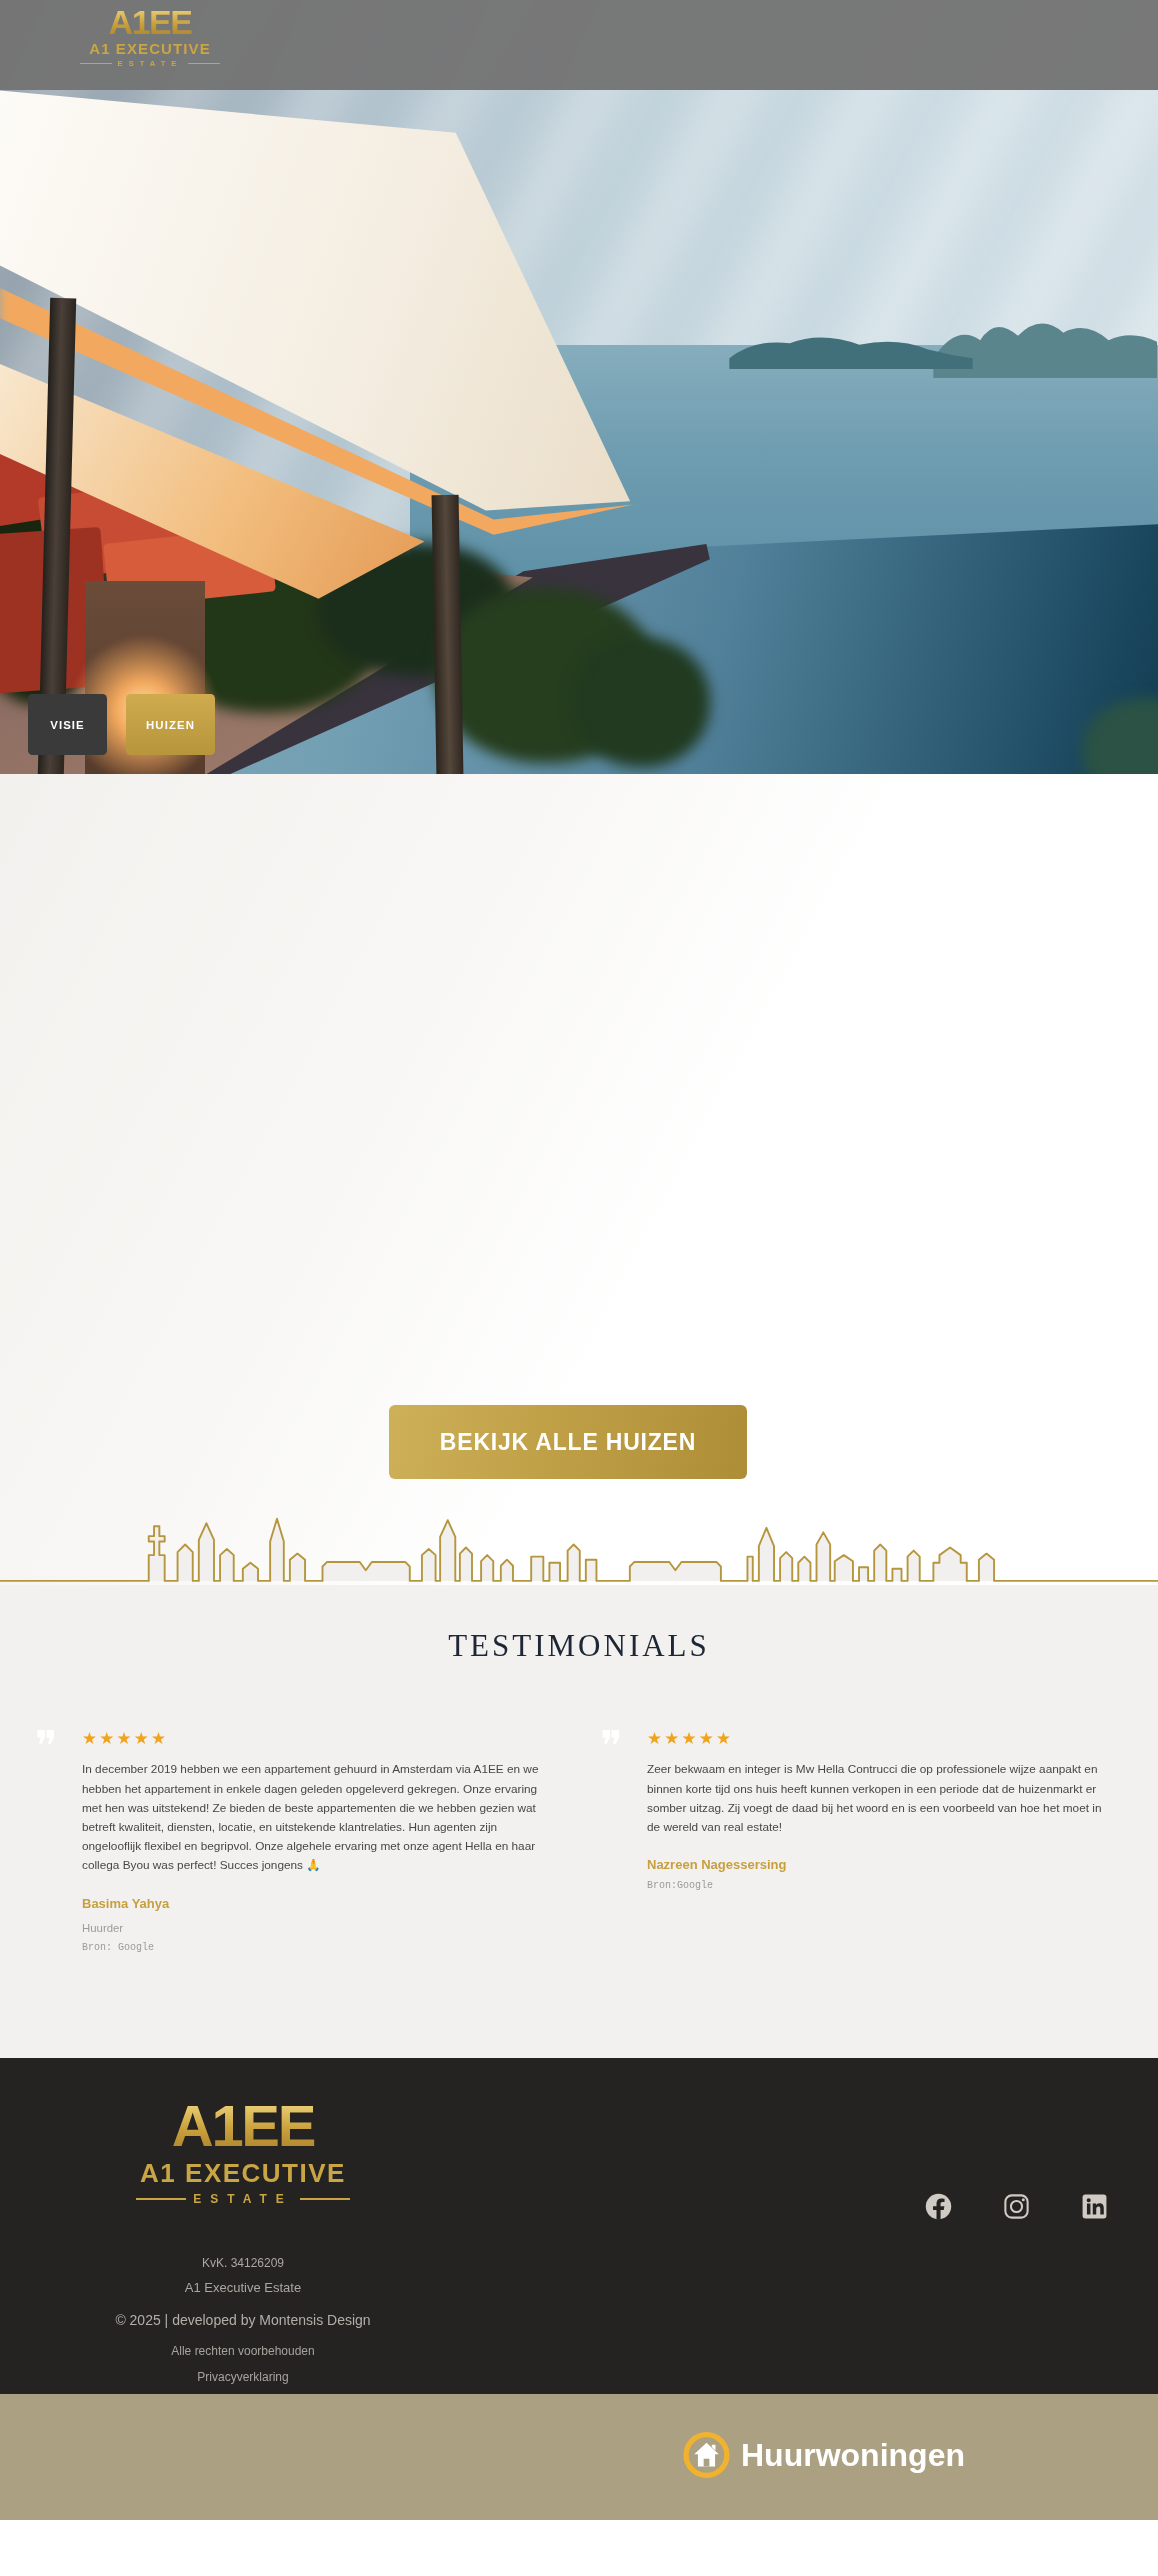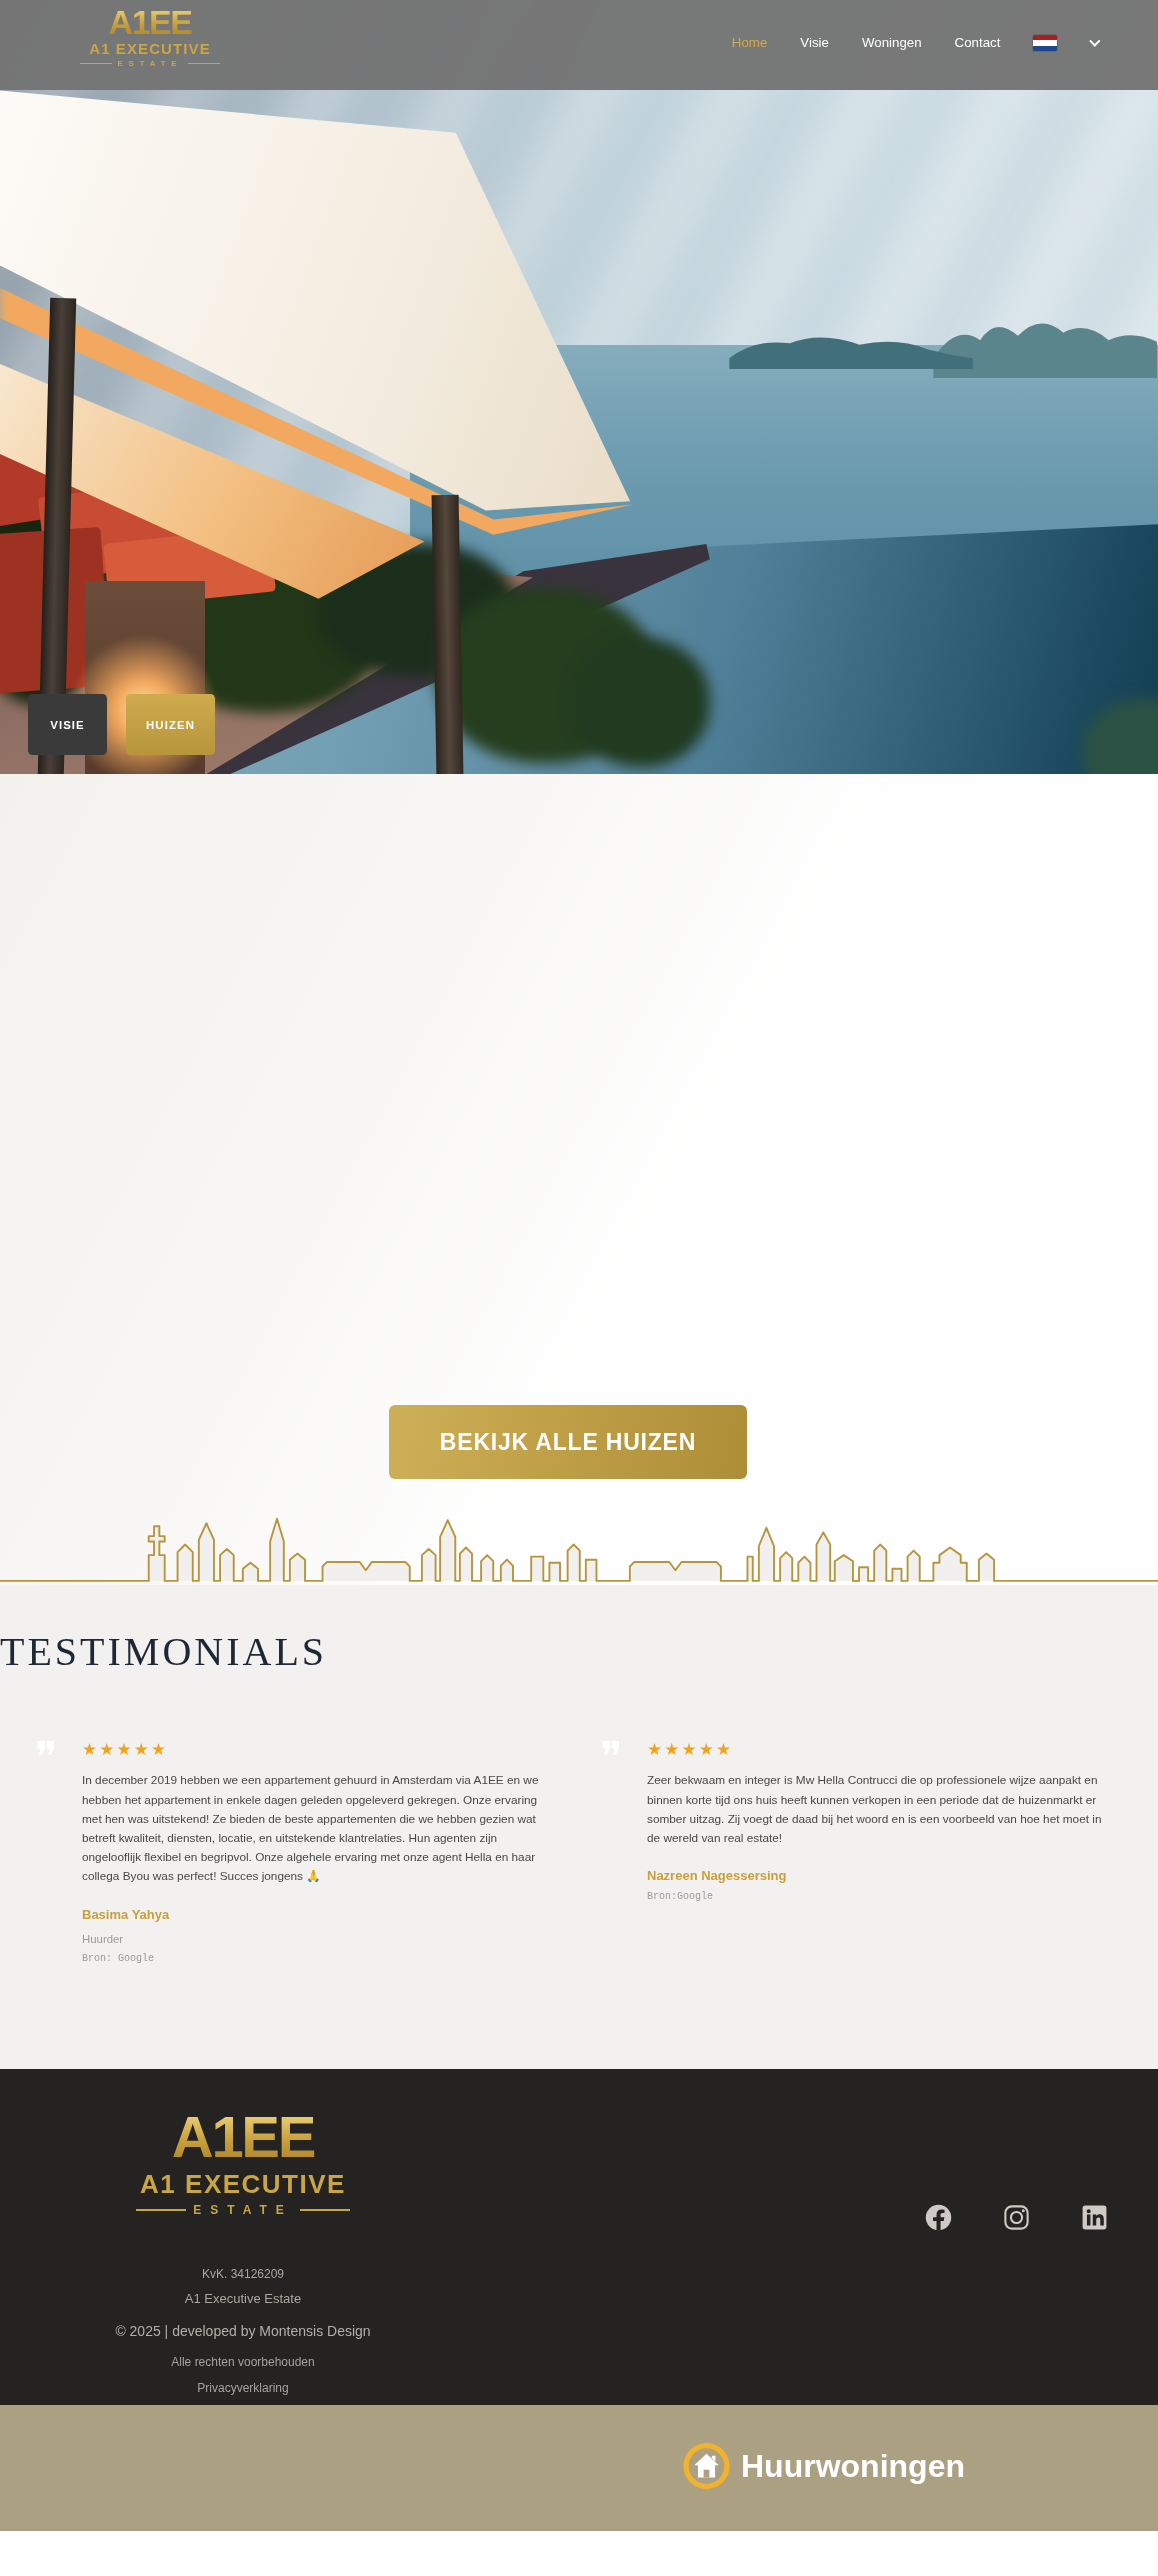--- a/index.html
+++ b/index.html
@@ -99,22 +99,22 @@
   .mid { position:relative; width:1158px; height:811px;
          background:linear-gradient(118deg,#f2f1ee 0%,#f8f7f5 34%,#ffffff 58%); }
   .cta { position:absolute; left:389px; top:631px; width:358px; height:74px; border:none; cursor:pointer;
          border-radius:6px; background:linear-gradient(100deg,#cdb058 0%,#c0a047 45%,#ad8d36 100%);
          color:#fff; font-family:"Liberation Sans",sans-serif; font-size:23px; font-weight:700;
          letter-spacing:0.8px; }
   .skyline { position:absolute; left:0; bottom:-1.5px; }
 
   
   .testimonials { width:1158px; background:#f2f1ef; padding:43px 0 105px 0; }
-  .t-title { font-family:"Liberation Serif", serif; font-weight:400;
-             font-size:40px; letter-spacing:3px; color:#1e2735; }
+  .t-title { text-align:center; font-family:"Liberation Serif", serif; font-weight:400;
+             font-size:31px; letter-spacing:3px; color:#1e2735; }
   .t-grid { display:flex; margin-top:64px; padding-left:35px; gap:36px; }
   .t-card { display:flex; gap:12px; width:529px; }
   .t-quote { font-family:"DejaVu Sans", sans-serif; font-size:41px; color:#fff; line-height:.9;
              width:35px; flex-shrink:0; }
   .t-body { flex:1; padding-right:15px; }
   .t-stars { color:#f0a31b; font-size:16.7px; letter-spacing:2.3px; }
   .t-text { margin-top:11.4px; font-size:11.8px; line-height:1.62; color:#474747; max-width:471px; }
   .t-text p + p { margin-top:19px; }
   .t-name { margin-top:20.5px; color:#c79f3d; font-weight:700; font-size:13px; }
   .t-role { margin-top:11.4px; color:#9b9b9b; font-size:11.4px; }
@@ -187,28 +187,20 @@
   <header class="header">
     <div class="logo">
       <div class="logo-acronym">A1EE</div>
       <div class="logo-line1">A1 EXECUTIVE</div>
       <div class="logo-estate">
         <span class="bar"></span>
         <span class="txt">ESTATE</span>
         <span class="bar"></span>
       </div>
     </div>
-    <nav class="nav">
-      <a href="#" class="active">Home</a>
-      <a href="#">Visie</a>
-      <a href="#">Woningen</a>
-      <a href="#">Contact</a>
-      <span class="flag"></span>
-      <span class="chev"></span>
-    </nav>
   </header>
 
 </section>
 
 <section class="mid">
   <button class="cta">BEKIJK ALLE HUIZEN</button>
   <svg class="skyline" width="1158" height="85" viewBox="0 0 1526 112">
     <path fill="#f1f0ee" stroke="#b5963e" stroke-width="2.5" stroke-linejoin="round" d="M0 104 H196 L196 70 L203 70 L203 52 L196 52 L196 45 L203 45 L203 32 L210 32 L210 45 L217 45 L217 52 L210 52 L210 70 L217 70 L217 104
          L234 104 L234 66 L244 56 L254 66 L254 104
          L262 104 L262 50 L272 28 L282 50 L282 104

